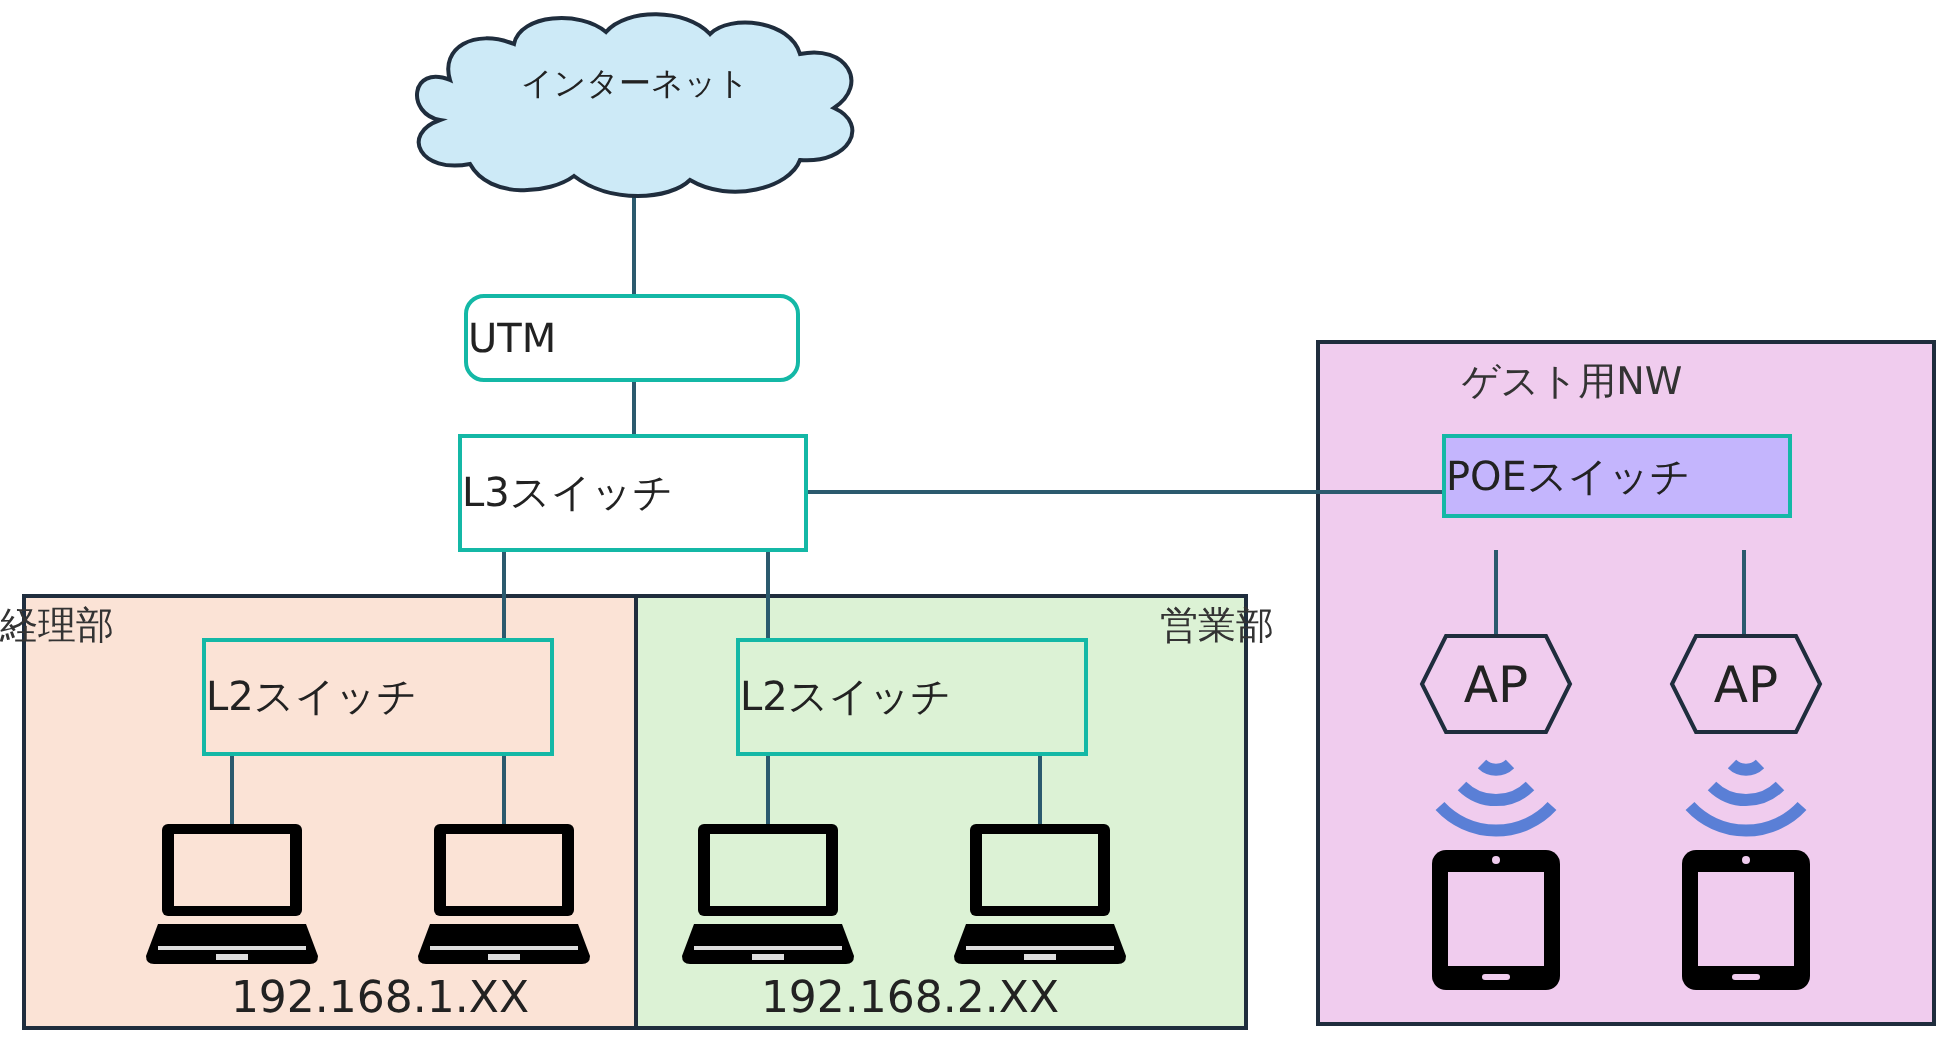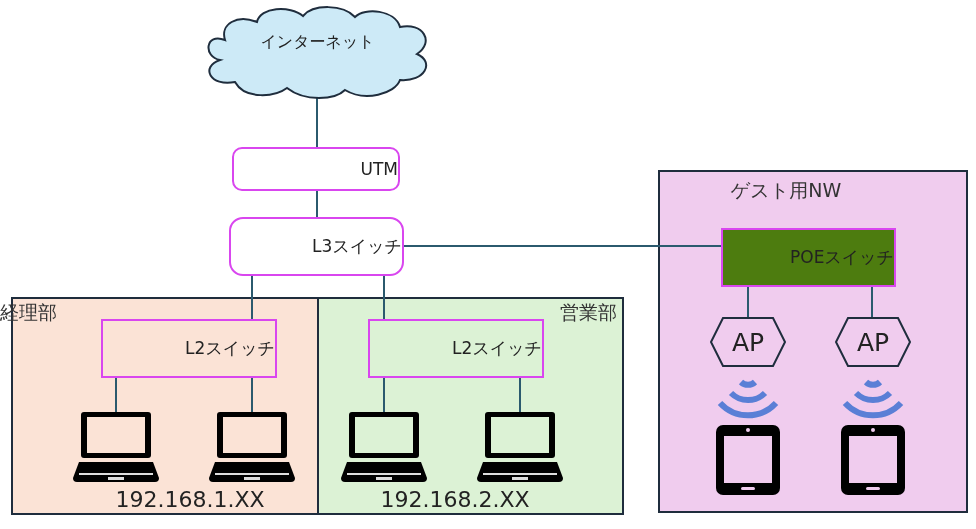--- a/index.html
+++ b/index.html
@@ -1,23 +1,23 @@
 <!DOCTYPE html>
 <html><head>
 <meta charset="utf-8">
 <style>
   html, body { margin: 0; padding: 0; background: #ffffff; }
   body { width: 976px; height: 529px; position: relative; overflow: hidden;
          font-family: "DejaVu Sans", "Liberation Sans", sans-serif; color: #222; }
   .abs { position: absolute; }
   .zone { position: absolute; border: 2px solid #1f2d3d; box-sizing: border-box; }
   .zone-label { position: absolute; font-size: 19px; color: #333; white-space: nowrap; }
-  .node { position: absolute; border: 2px solid #d946ef; box-sizing: border-box;
-          display: flex; align-items: center; justify-content: flex-end;
-          font-size: 17px; color: #222; }
+  .node { position: absolute; border: 2px solid #14b8a6; box-sizing: border-box;
+          display: flex; align-items: center; justify-content: flex-start;
+          font-size: 20px; color: #222; }
   .ip { position: absolute; font-size: 22px; color: #222; white-space: nowrap; text-align: center; }
   svg.wires { position: absolute; left: 0; top: 0; }
   .hex-label { position: absolute; display: flex; align-items: center; justify-content: center;
                font-size: 25px; color: #222; }
 </style>
 </head>
 <body>
 
 <div class="zone" style="left:11px; top:297px; width:308px; height:218px; background:#fbe3d6;"></div>
 <div class="zone" style="left:317px; top:297px; width:307px; height:218px; background:#dcf2d5;"></div>
@@ -41,30 +41,30 @@
 
 <svg class="abs" style="left:195px; top:2px;" width="245" height="100" viewBox="0 0 245 100">
   <path d="M30 38 C10 30, 8 55, 25 58 C5 65, 15 85, 40 80 C50 98, 80 95, 92 86 C110 100, 140 98, 150 88 C170 100, 200 92, 205 78 C230 80, 240 60, 222 52 C240 40, 228 20, 205 25 C200 8, 170 5, 160 15 C148 2, 118 2, 108 14 C95 3, 65 5, 62 20 C42 12, 25 22, 30 38 Z" fill="#cdeaf7" stroke="#1f2d3d" stroke-width="2"></path>
 </svg>
 <div class="abs" style="left:195px; top:32px; width:245px; text-align:center; font-size:16px;">インターネット</div>
 
 <div class="node" style="left:232px; top:147px; width:168px; height:44px; border-radius:10px; background:#fff;">
   <span>UTM</span>
 </div>
 
-<div class="node" style="left:229px; top:217px; width:175px; height:59px; background:#fff;border-radius:14px;">
+<div class="node" style="left:229px; top:217px; width:175px; height:59px; background:#fff;">
   <span>L3スイッチ</span>
 </div>
 
 <div class="zone-label" style="left:0; top:300px;">経理部</div>
 <div class="node" style="left:101px; top:319px; width:176px; height:59px; background:#fbe3d6;">
   <span>L2スイッチ</span>
 </div>
 
-<div class="zone-label" style="left:560px; top:300px;text-align:center;">営業部</div>
+<div class="zone-label" style="left:580px; top:300px;text-align:center;">営業部</div>
 <div class="node" style="left:368px; top:319px; width:176px; height:59px; background:#dcf2d5;">
   <span>L2スイッチ</span>
 </div>
 
 <svg class="abs" style="left:0; top:0;" width="976" height="529">
   <defs>
     <g id="laptop">
       <rect x="8" y="2" width="70" height="46" rx="3" fill="#000"></rect>
       <rect x="14" y="7" width="58" height="36" fill="currentColor"></rect>
       <path d="M6 52 L80 52 L86 68 Q86 72 82 72 L4 72 Q0 72 0 68 Z" fill="#000"></path>
@@ -83,21 +83,21 @@
     </g>
   <g transform="translate(477,410)" style="color:#dcf2d5">
       <use href="#laptop"></use>
     </g>
 </svg>
 
 <div class="ip" style="left:100px; top:487px; width:180px;">192.168.1.XX</div>
 <div class="ip" style="left:365px; top:487px; width:180px;">192.168.2.XX</div>
 
 <div class="zone-label" style="left:658px; top:178px; width:256px; text-align:center;">ゲスト用NW</div>
-<div class="node" style="left:721px; top:217px; width:175px; height:59px; background:#4d7c0f;margin-top:11px;">
+<div class="node" style="left:721px; top:217px; width:175px; height:42px; background:#c4b5fd;">
   <span>POEスイッチ</span>
 </div>
 
 <svg class="abs" style="left:0; top:0;" width="976" height="529">
   <g>
     <polygon points="723,318 773,318 785,342 773,366 723,366 711,342" fill="#f0ccee" stroke="#1f2d3d" stroke-width="2"></polygon>
   </g>
   <g>
     <polygon points="848,318 898,318 910,342 898,366 848,366 836,342" fill="#f0ccee" stroke="#1f2d3d" stroke-width="2"></polygon>
   </g>

